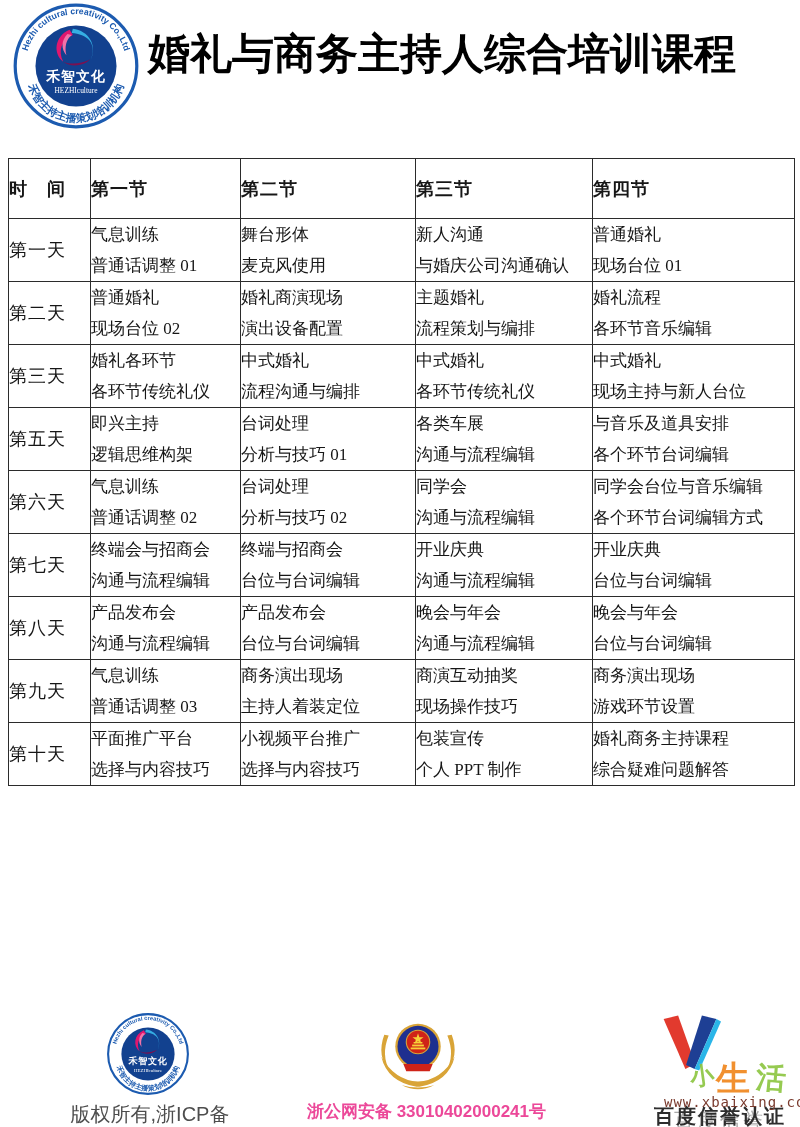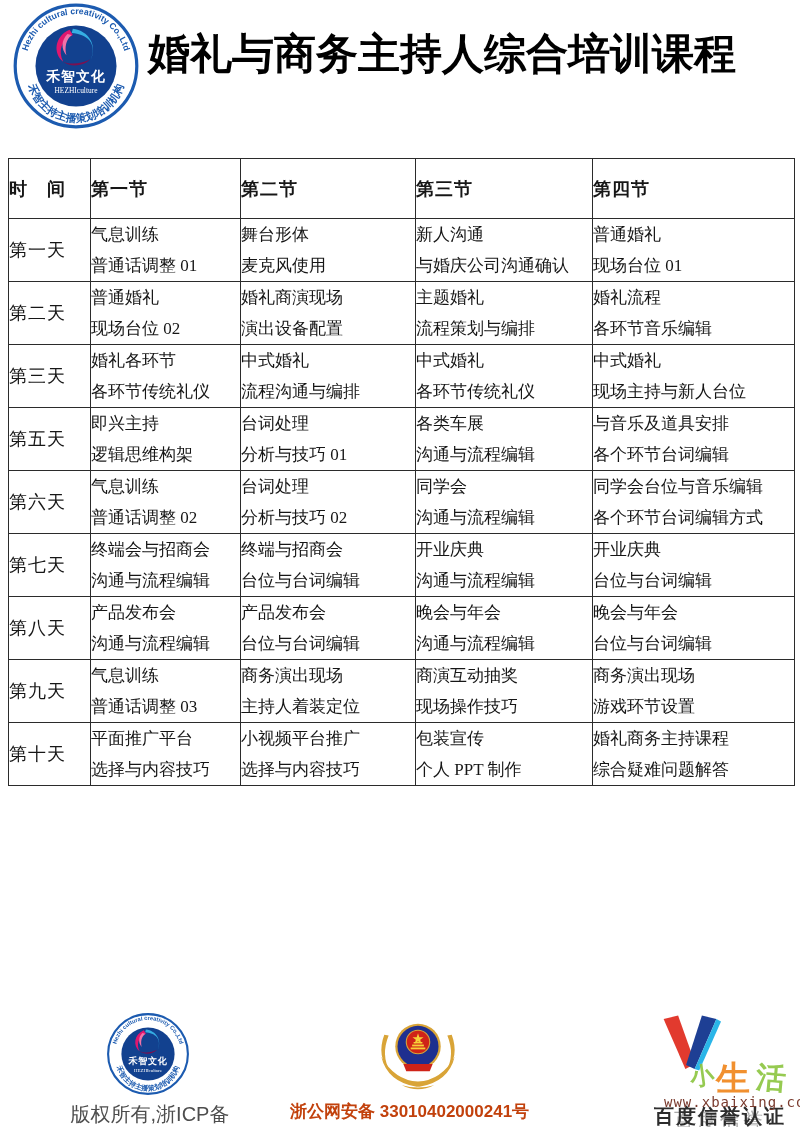--- a/index.html
+++ b/index.html
@@ -34,22 +34,22 @@
   td.session .line { font-size:17px; line-height:31px; white-space:nowrap; }
 
   
   .footer-logo { position:absolute; left:106px; top:1012px; width:84px; height:84px; }
   .copyright {
     position:absolute; left:30px; top:1101px; width:240px; text-align:center;
     font-size:20px; color:#4d4d4d; font-family:"Liberation Sans",sans-serif;
   }
   .police-badge { position:absolute; left:374px; top:1011px; width:88px; height:84px; }
   .police-record {
-    position:absolute; left:290px; top:1100px; width:256px; text-align:left;
-    font-size:17px; font-weight:bold; color:#c2410c;
+    position:absolute; left:290px; top:1100px; width:256px; text-align:right;
+    font-size:17px; font-weight:bold; color:#ec4899;
     font-family:"Liberation Sans",sans-serif; white-space:nowrap;
   }
   .baidu-logo { position:absolute; left:657px; top:1012px; width:66px; height:60px; }
   .baidu-gray {
     position:absolute; left:674px; top:1070px; width:150px; 
     font-size:20px; color:#a9a9a9; letter-spacing:3px;
     font-family:"Liberation Sans",sans-serif; line-height:20px; z-index:1;margin-top:40px;
   }
   .baidu-gray .sub {
     display:block; font-size:8px; letter-spacing:1.5px; color:#b9b9b9; margin-top:1px;

